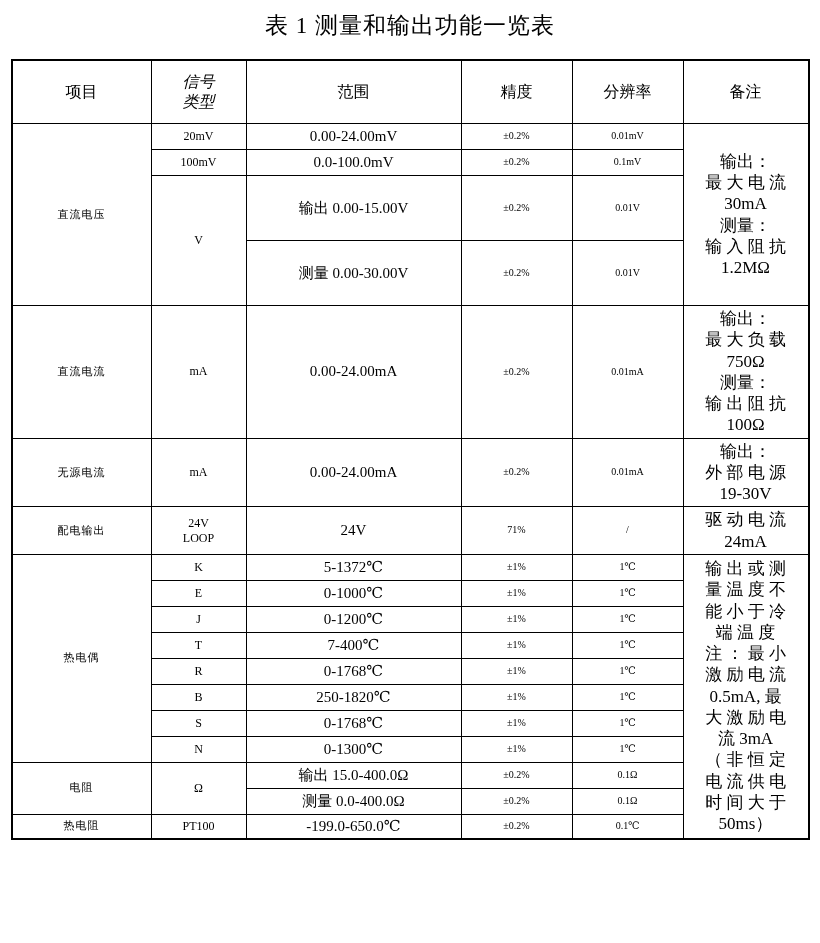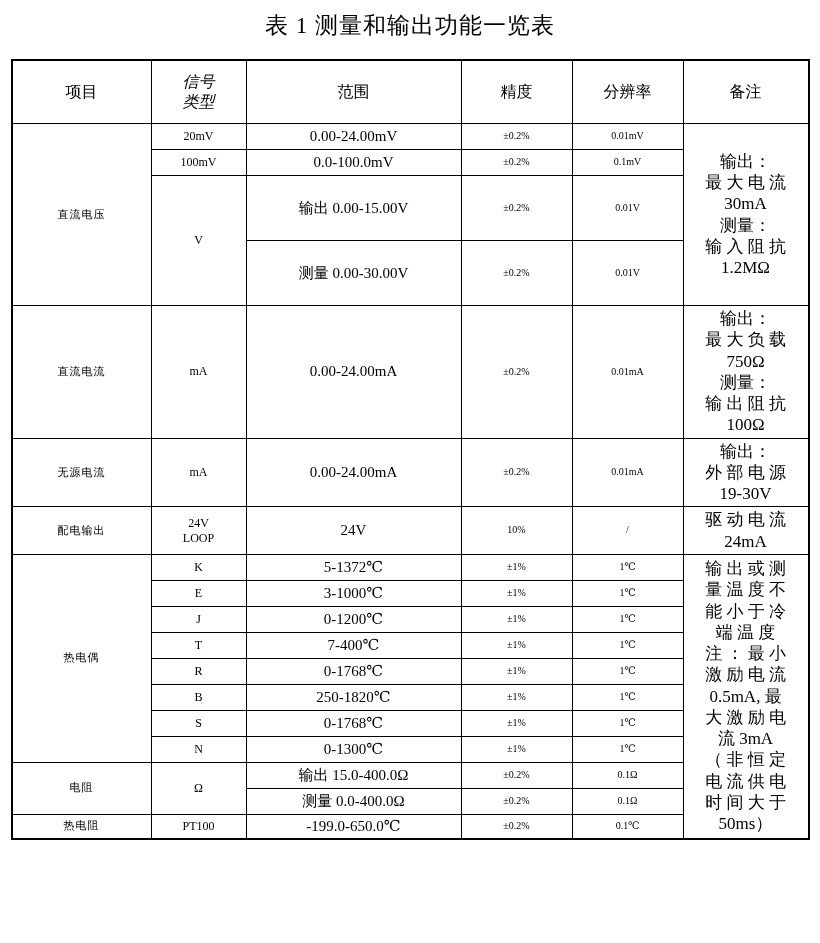--- a/index.html
+++ b/index.html
@@ -171,21 +171,21 @@
         </td>
       </tr>
 
       <tr>
         <td class="cat">配电输出</td>
         <td class="sig">
           <div>24V</div>
           <div>LOOP</div>
         </td>
         <td class="range">24V</td>
-        <td class="small">10%</td>
+        <td class="small">71%</td>
         <td class="small">/</td>
         <td class="note">
           <div>驱 动 电 流</div>
           <div>24mA</div>
         </td>
       </tr>
 
       <tr>
         <td class="cat" rowspan="8">热电偶</td>
         <td class="sig r-short">K</td>
@@ -203,21 +203,21 @@
           <div>大 激 励 电</div>
           <div>流 3mA</div>
           <div>（ 非 恒 定</div>
           <div>电 流 供 电</div>
           <div>时 间 大 于</div>
           <div>50ms）</div>
         </td>
       </tr>
       <tr>
         <td class="sig r-short">E</td>
-        <td class="range r-short">3-1000℃</td>
+        <td class="range r-short">0-1000℃</td>
         <td class="small r-short">±1%</td>
         <td class="small r-short">1℃</td>
       </tr>
       <tr>
         <td class="sig r-short">J</td>
         <td class="range r-short">0-1200℃</td>
         <td class="small r-short">±1%</td>
         <td class="small r-short">1℃</td>
       </tr>
       <tr>

